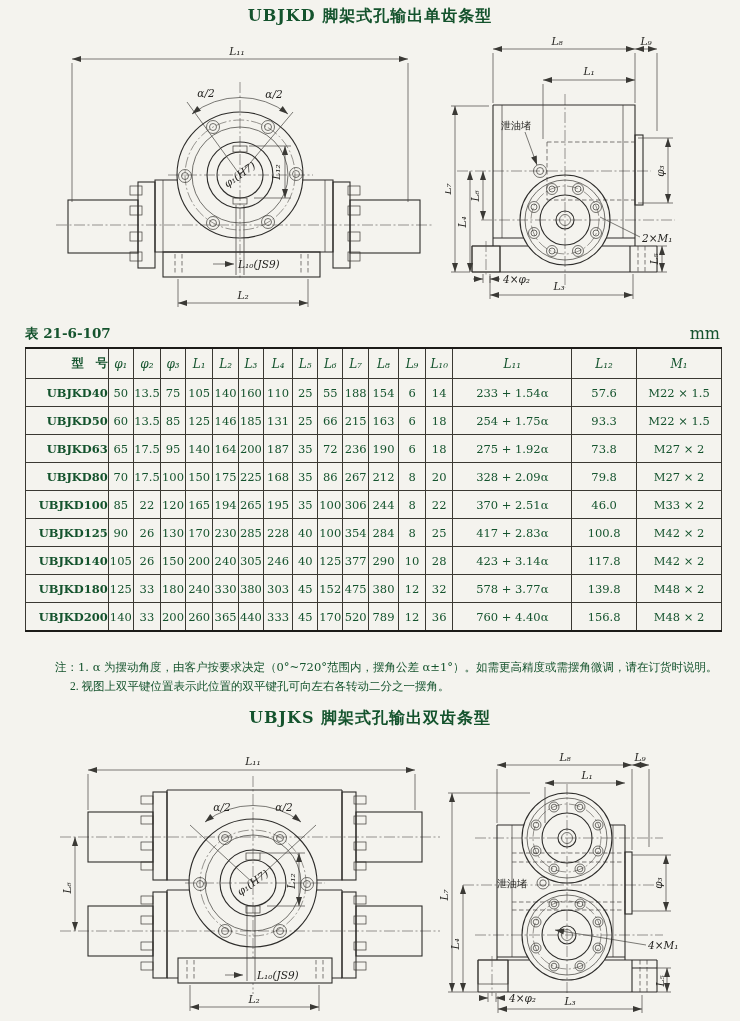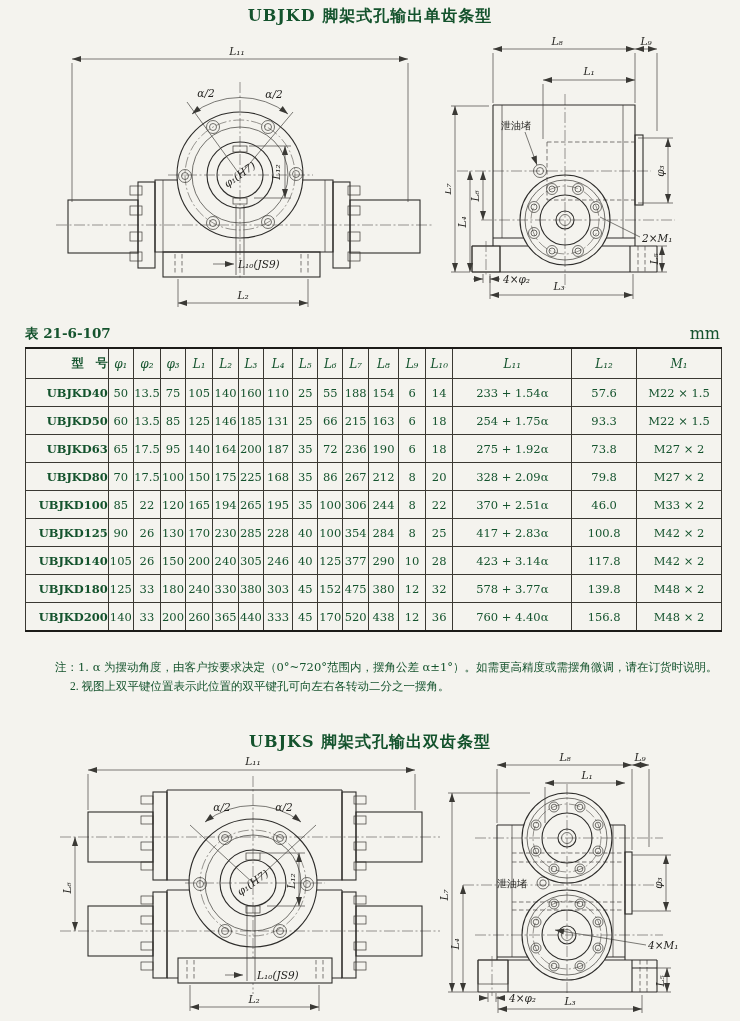--- a/index.html
+++ b/index.html
@@ -414,36 +414,36 @@
           <td>140</td>
           <td>33</td>
           <td>200</td>
           <td>260</td>
           <td>365</td>
           <td>440</td>
           <td>333</td>
           <td>45</td>
           <td>170</td>
           <td>520</td>
-          <td>438</td>
+          <td>789</td>
           <td>12</td>
           <td>36</td>
           <td>760 + 4.40α</td>
           <td>156.8</td>
           <td>M48 × 2</td>
         </tr>
       </tbody>
   </table>
 
   <div class="notes">
     <div class="n1">注：1. α 为摆动角度，由客户按要求决定（0°~720°范围内，摆角公差 α±1°）。如需更高精度或需摆角微调，请在订货时说明。</div>
     <div class="n2">2. 视图上双平键位置表示此位置的双平键孔可向左右各转动二分之一摆角。</div>
   </div>
 
-  <h1 class="title" style="top:732px;">UBJKS 脚架式孔输出双齿条型</h1>
+  <h1 class="title" style="top:708px;">UBJKS 脚架式孔输出双齿条型</h1>
 
   <div class="fig" style="left:35px;top:748px;width:425px;height:270px;">
     <svg viewBox="0 0 425 270">
       <defs>
         <marker id="a3" viewBox="0 0 10 10" refX="9.5" refY="5" markerWidth="10" markerHeight="10" orient="auto-start-reverse" markerUnits="userSpaceOnUse">
           <path d="M0.5,2 L9.5,5 L0.5,8 Z" fill="#3a3935"></path>
         </marker>
       </defs>
       <g class="cl">
         <path d="M25,89 H405 M25,183 H405 M150,135 H290 M218,28 V246"></path>

